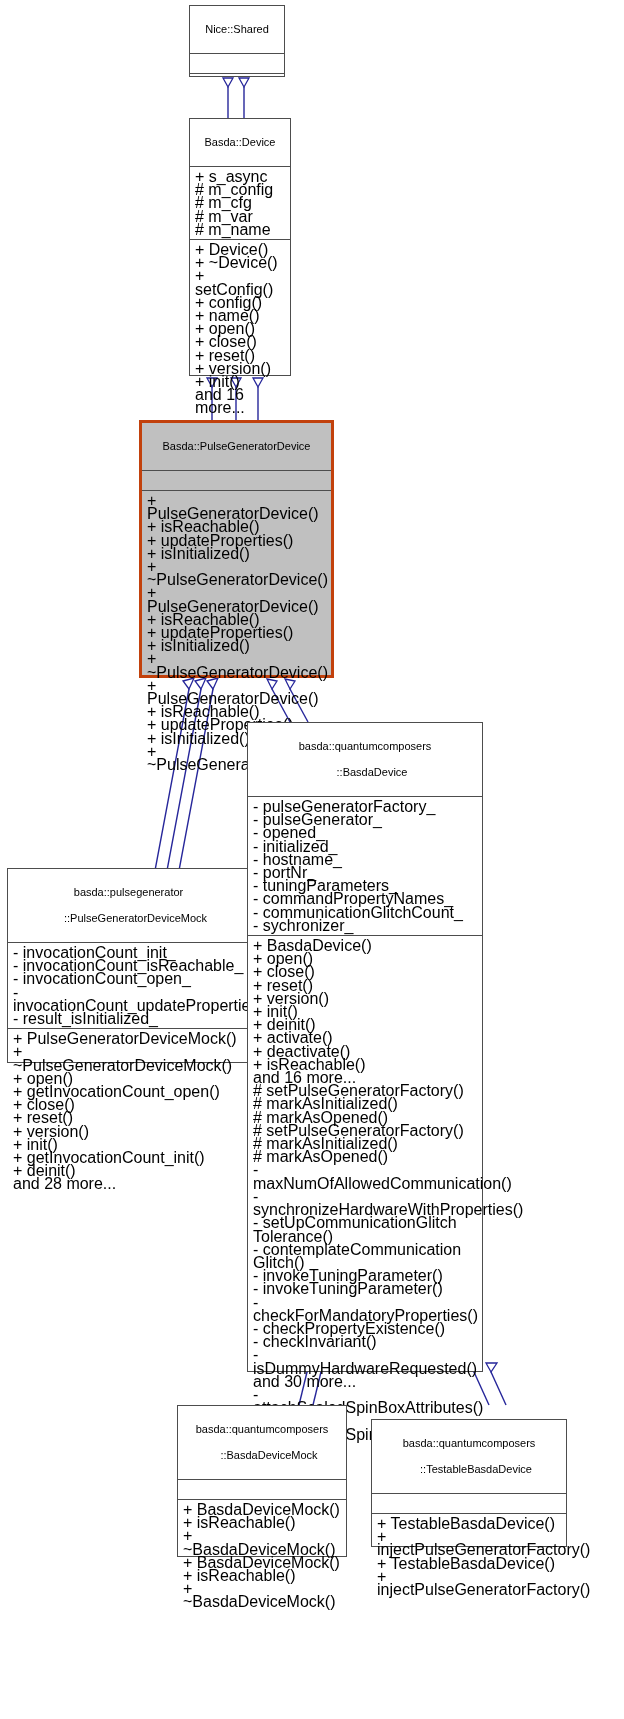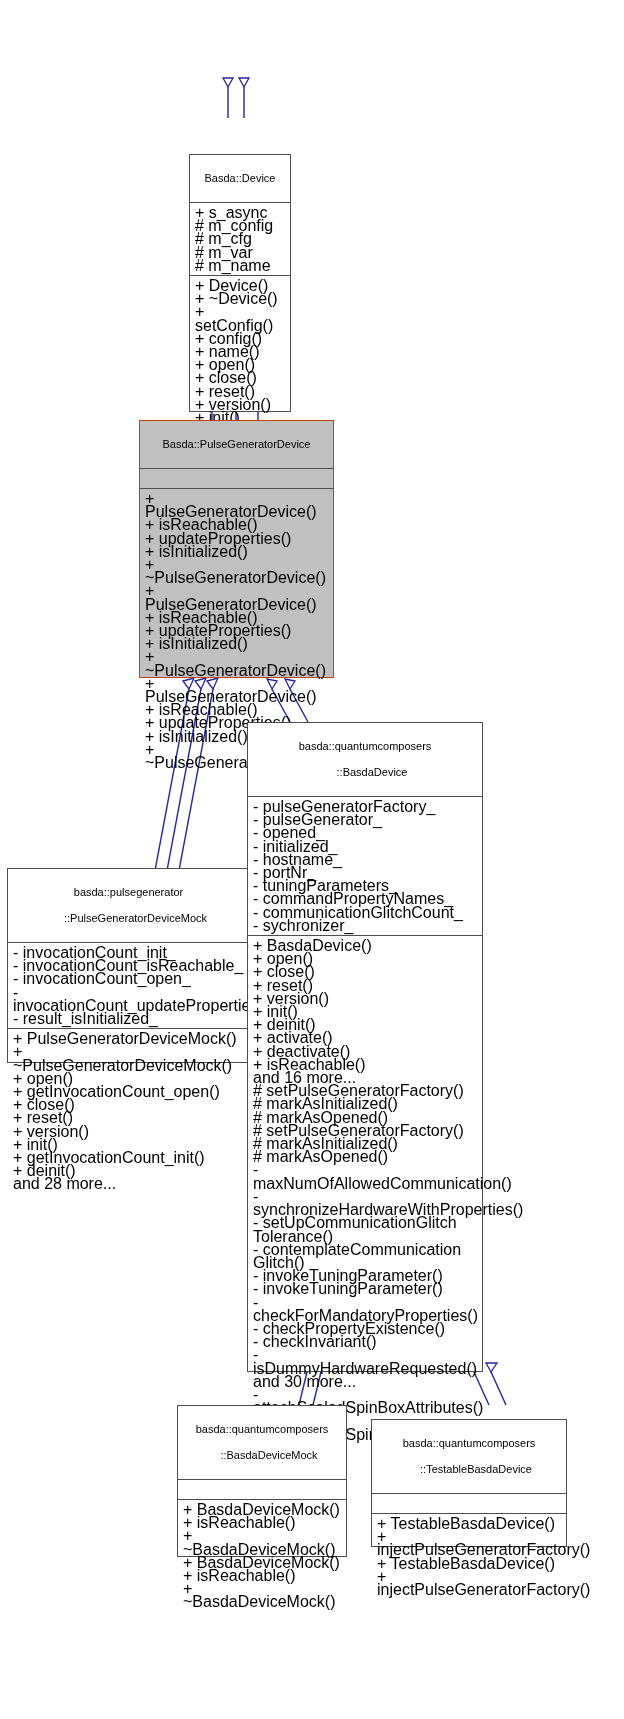--- a/index.html
+++ b/index.html
@@ -30,21 +30,21 @@
   }
   .umlbox {
     position: absolute;
     box-sizing: border-box;
     border: 1px solid #4d4d4d;
     background: #ffffff;
     color: #000000;
   }
   .umlbox.highlight {
     background: #c0c0c0;
-    border: 1px solid #c2410c;
+    border: 3px solid #c2410c;
   }
   .uml-title {
     text-align: center;
     padding: 4px 4px 4px 4px;
     font-size: 11px;
     line-height: 13px;
     white-space: pre-line;
   }
   .uml-sep {
     border-top: 1px solid #4d4d4d;
@@ -109,22 +109,31 @@
       <polygon points="213,689 207,681 218,678"></polygon>
       <polygon points="272,689 267,679 277,681"></polygon>
       <polygon points="290,689 285,679 295,681"></polygon>
       <polygon points="307,1372 302,1363 313,1363"></polygon>
       <polygon points="321,1372 316,1363 327,1363"></polygon>
       <polygon points="474,1372 469,1363 480,1363"></polygon>
       <polygon points="491,1372 486,1363 497,1363"></polygon>
     </g>
   </svg>
 
-
-  <div class="umlbox" style="left:189px; top:118px; width:102px; height:258px;margin-top:36px;">
+  <div class="umlbox" style="left:189px; top:5px; width:96px; height:72px;">
+    <div class="uml-title">
+      <span class="title-ns">Nice::Shared</span>
+    </div>
+    <div class="uml-sep"></div>
+    <div class="uml-section empty"></div>
+    <div class="uml-sep"></div>
+    <div class="uml-section empty"></div>
+  </div>
+
+  <div class="umlbox" style="left:189px; top:118px; width:102px; height:258px;">
     <div class="uml-title">
       <span class="title-ns">Basda::Device</span>
     </div>
     <div class="uml-sep"></div>
     <div class="uml-section">
         <div class="row">+ s_async</div>
         <div class="row"># m_config</div>
         <div class="row"># m_cfg</div>
         <div class="row"># m_var</div>
         <div class="row"># m_name</div>

